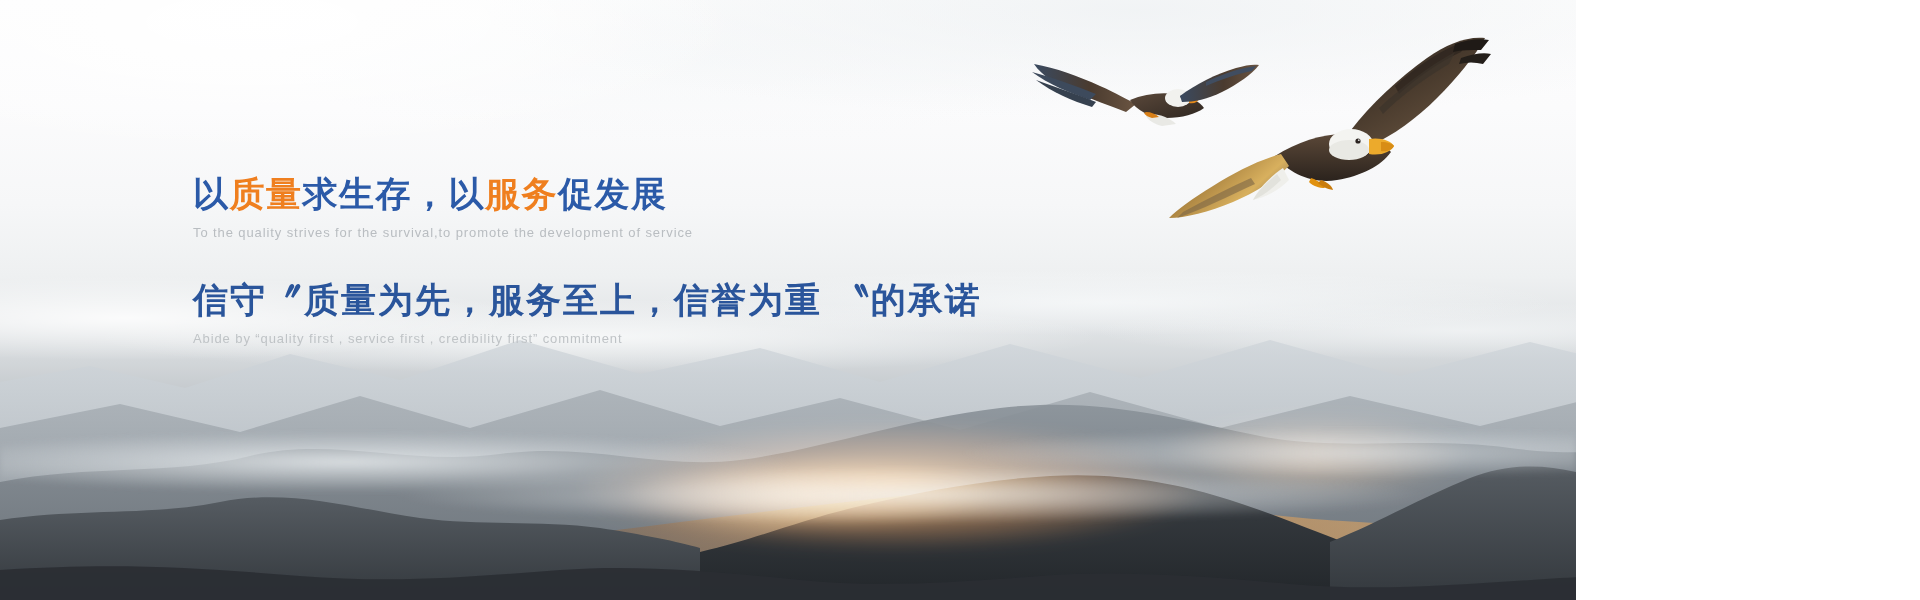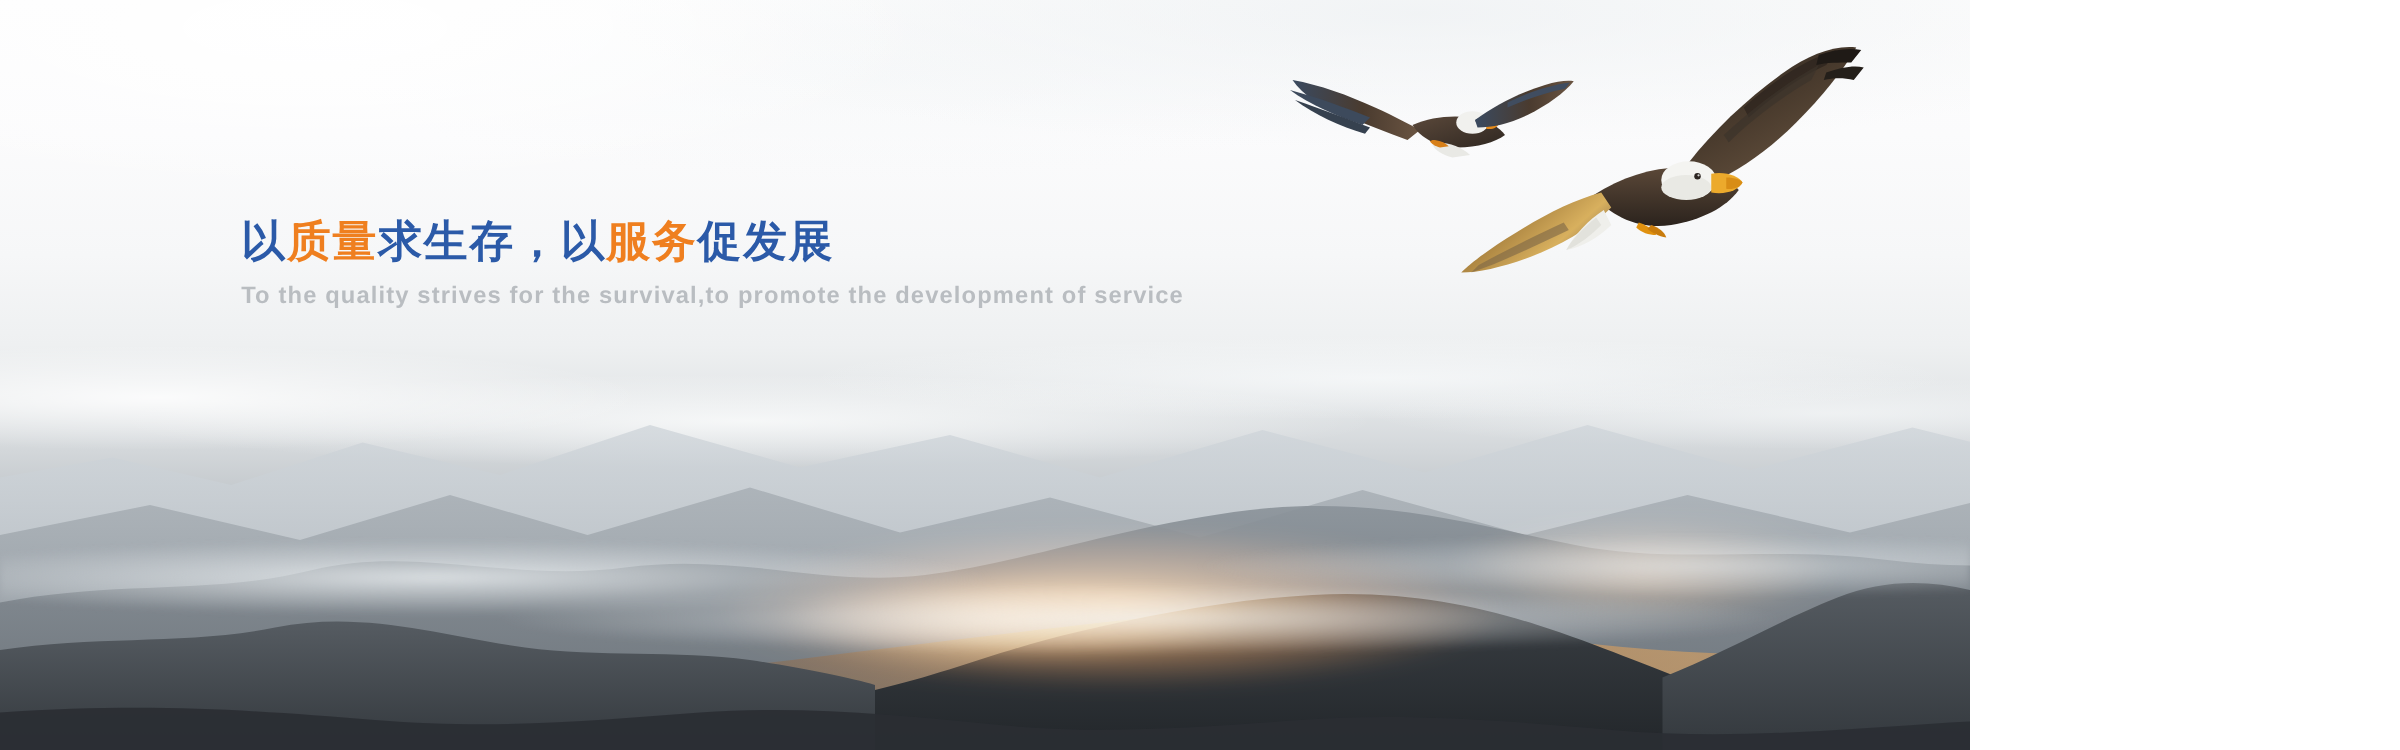--- a/index.html
+++ b/index.html
@@ -69,22 +69,22 @@
 
   
   .copy { position:absolute; left:193px; top:172px; width:980px; }
 
   .headline {
     font-size:35px; font-weight:700; letter-spacing:1.5px;
     color:#2b5aa8; line-height:1.28; white-space:nowrap;
   }
   .headline .hl { color:#ef7f1f; }
   .sub {
-    font-size:19px; color:#b9bdc1; letter-spacing:.9px;
-    line-height:1.5; margin-top:6px; white-space:nowrap; font-weight:700;
+    font-size:13px; color:#b9bdc1; letter-spacing:.9px;
+    line-height:1.5; margin-top:6px; white-space:nowrap; font-weight:400;
   }
   .block-2 { margin-top:36px; }
   .block-2 .headline { color:#2a559b; letter-spacing:2px; }
   .block-2 .sub { color:#bfc3c6; }
 </style>
 </head>
 <body>
 
 <div id="banner">
 
@@ -239,15 +239,19 @@
 
   <div class="copy">
 
     <div class="block-1">
       <div class="headline">
         <span>以</span><span class="hl">质量</span><span>求生存，以</span><span class="hl">服务</span><span>促发展</span>
       </div>
       <div class="sub">To the quality strives for the survival,to promote the development of service</div>
     </div>
 
+    <div class="block-2">
+      <div class="headline">信守〞质量为先，服务至上，信誉为重 〝的承诺</div>
+      <div class="sub">Abide by “quality first , service first , credibility first” commitment</div>
+    </div>
 
   </div>
 </div>
 
 </body></html>

